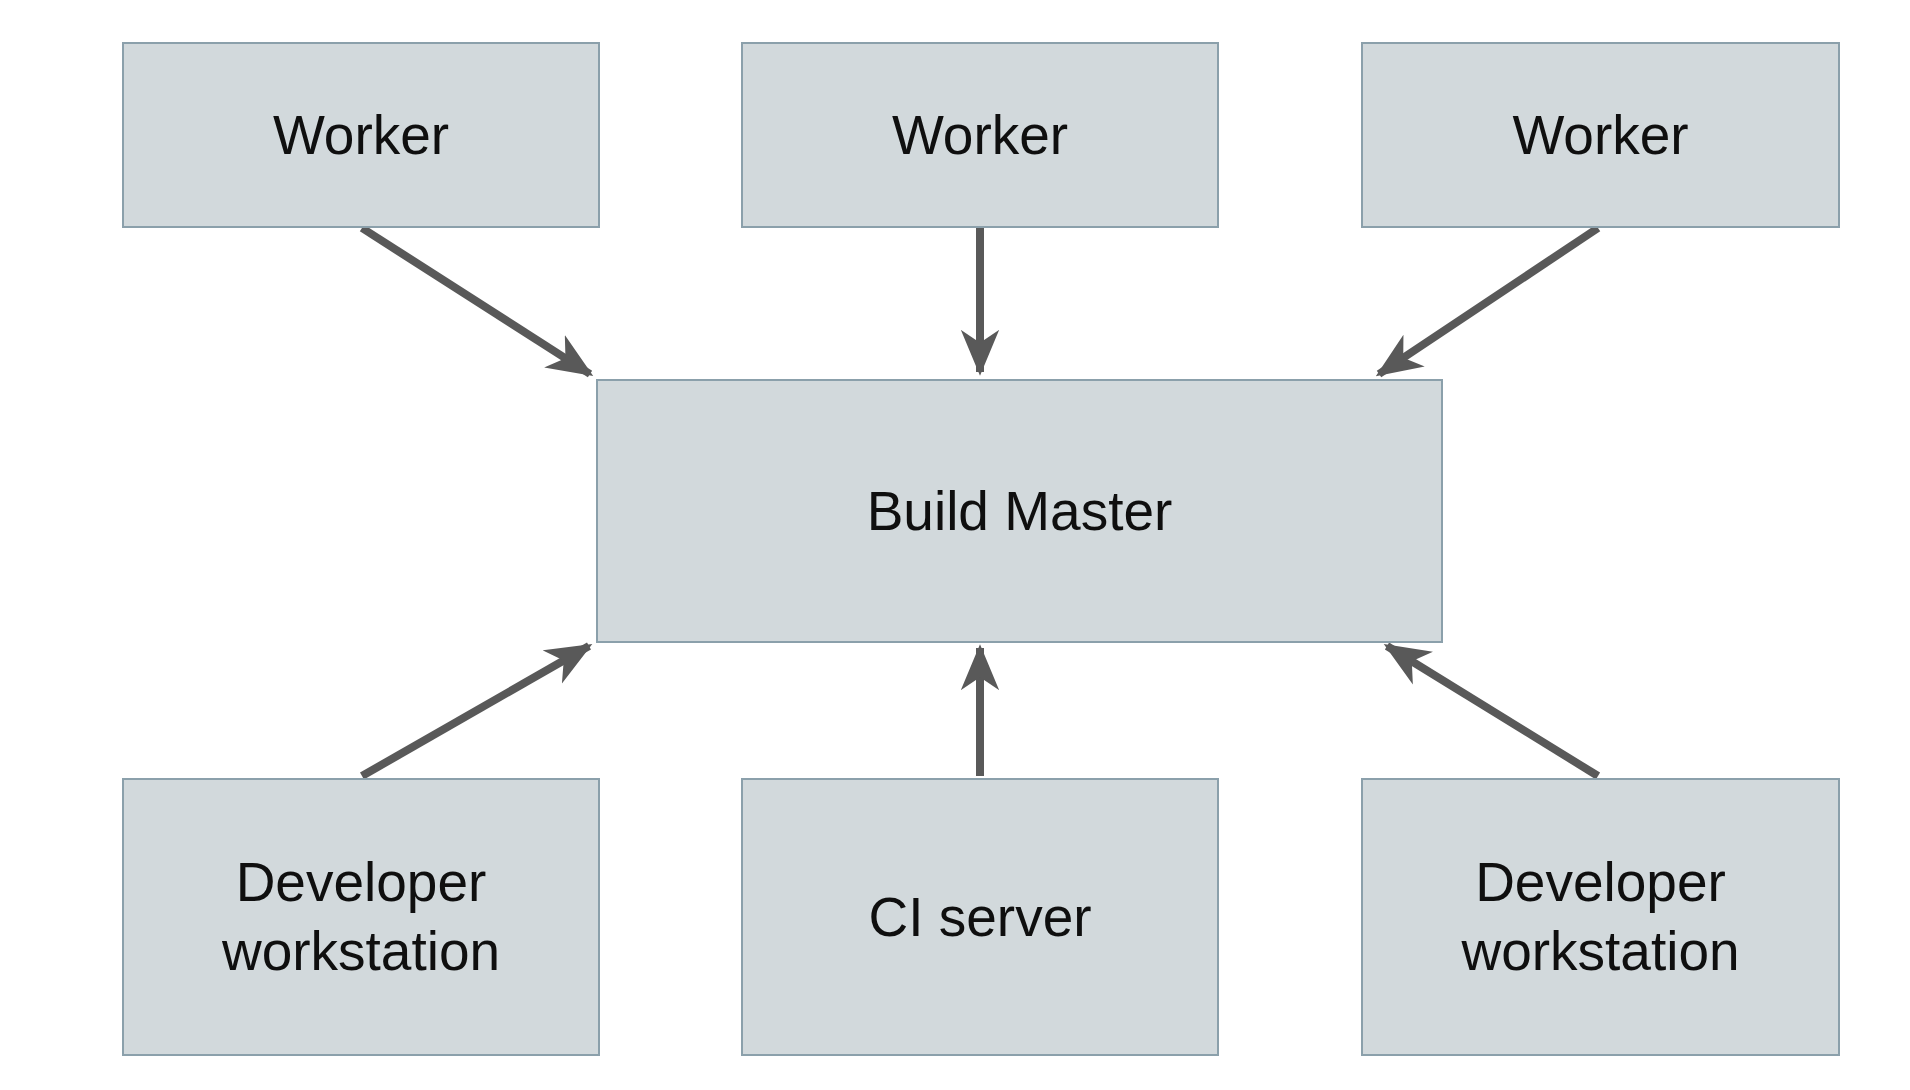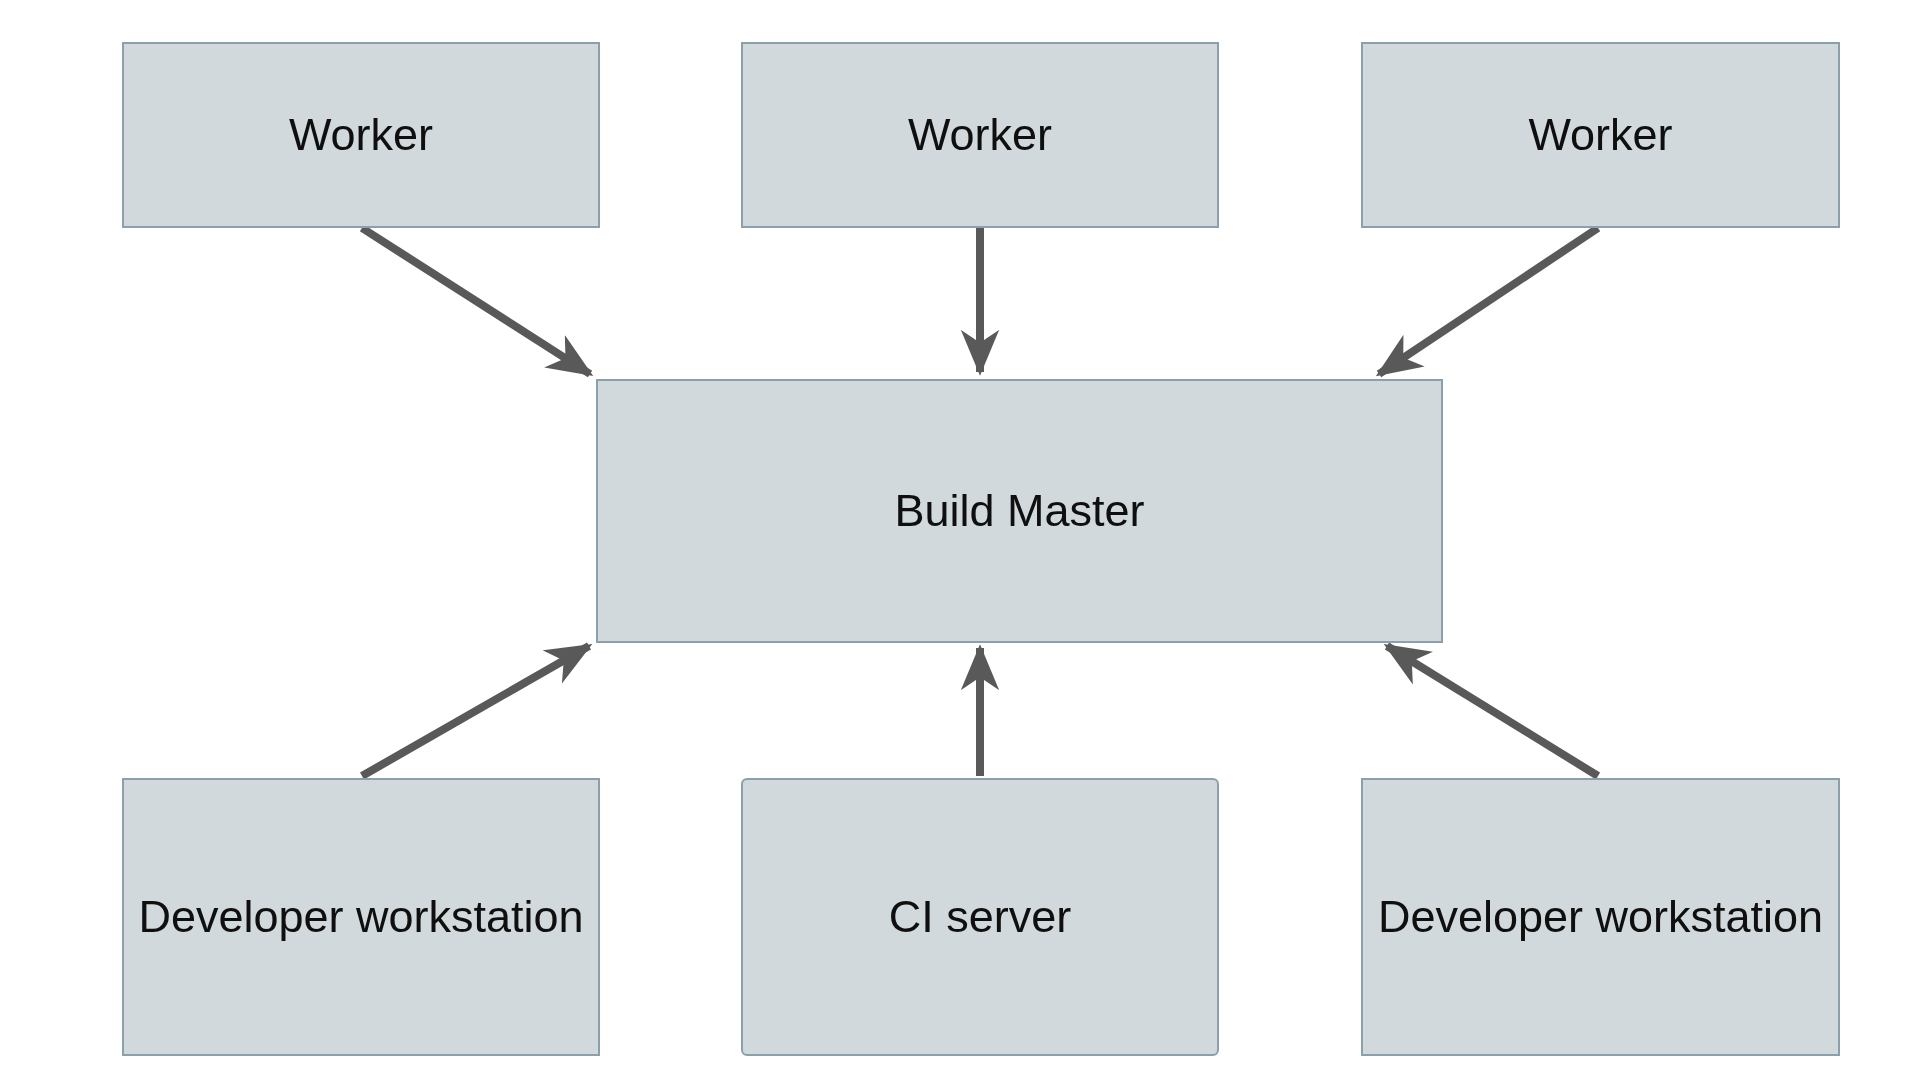--- a/index.html
+++ b/index.html
@@ -33,34 +33,34 @@
   .node {
     position: absolute;
     box-sizing: border-box;
     background: var(--node-fill);
     border: 2px solid var(--node-border);
     display: flex;
     align-items: center;
     justify-content: center;
     text-align: center;
     color: var(--text);
-    font-size: 45px;
+    font-size: 55px;
     line-height: 1.25;
     padding: 12px 14px;
   }
   .node .label {
     display: block;
   }
   
   .n-worker-1      { left: 122px;  top: 42px;  width: 478px; height: 186px; }
   .n-worker-2      { left: 741px;  top: 42px;  width: 478px; height: 186px; }
   .n-worker-3      { left: 1361px; top: 42px;  width: 479px; height: 186px; }
   .n-build-master  { left: 596px;  top: 379px; width: 847px; height: 264px; }
   .n-dev-left      { left: 122px;  top: 778px; width: 478px; height: 278px; }
-  .n-ci-server     { left: 741px;  top: 778px; width: 478px; height: 278px; border-radius: 6px; }
+  .n-ci-server     { left: 741px;  top: 778px; width: 478px; height: 278px; }
   .n-dev-right     { left: 1361px; top: 778px; width: 479px; height: 278px; }
 
   .edge {
     stroke: var(--arrow, #595959);
     stroke-width: 8;
     fill: none;
   }
   .arrowhead-shape {
     fill: var(--arrow, #595959);
   }

